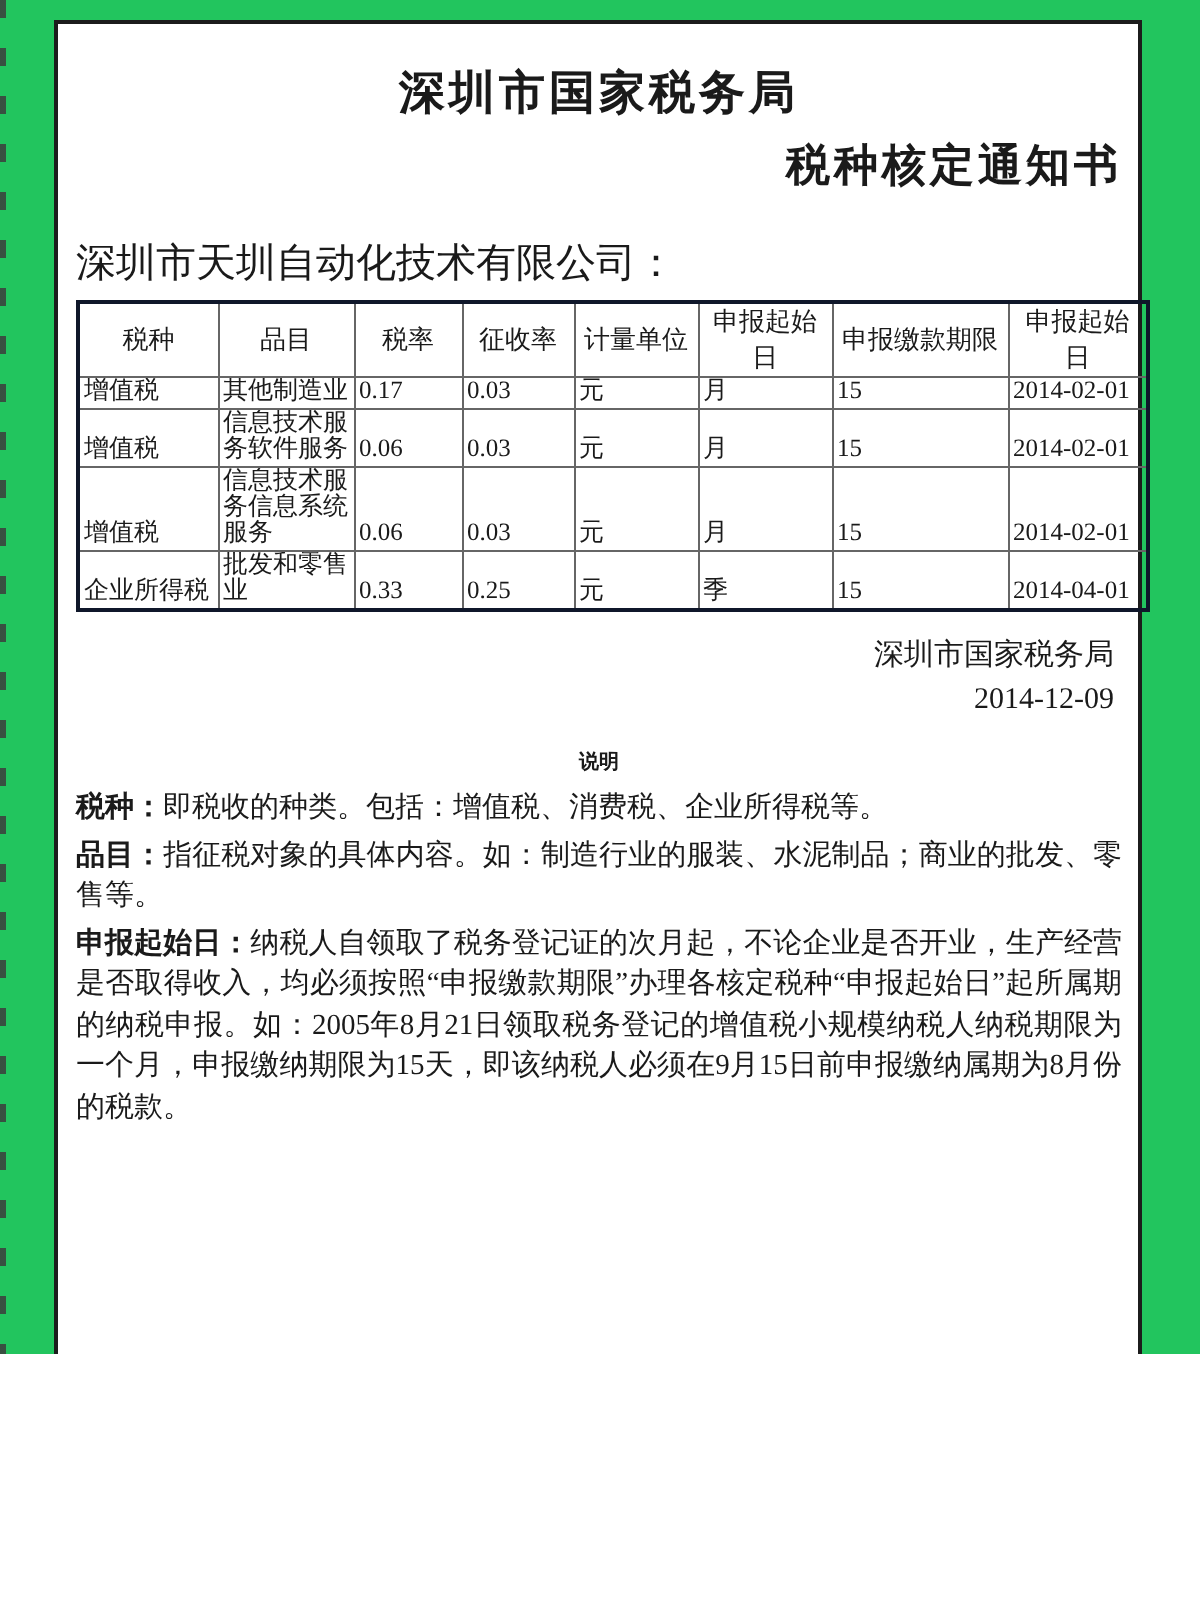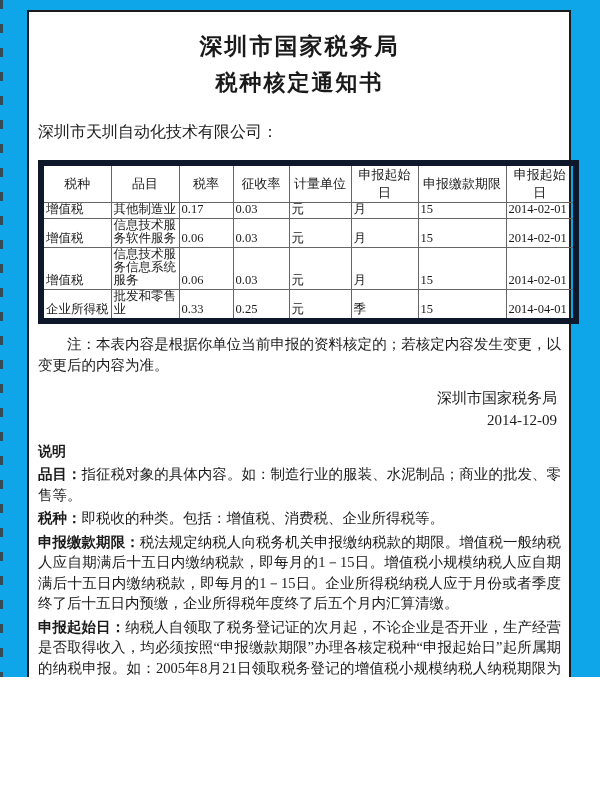--- a/index.html
+++ b/index.html
@@ -1,65 +1,65 @@
 <!DOCTYPE html>
 <html><head>
 <meta charset="utf-8">
 <style>
   html,body{margin:0;padding:0;}
   body{
     width:600px;height:800px;background:#ffffff;
     font-family:"Liberation Serif","DejaVu Serif",serif;
     color:#1a1a1a;
   }
-  .page{position:relative;width:600px;height:677px;background:#0ea5e9;overflow:hidden;}
+  .page{position:relative;width:600px;height:677px;background:#22c55e;overflow:hidden;}
 
   
   .edge-noise{
     position:absolute;left:0;top:0;width:3px;height:800px;
     background:repeating-linear-gradient(180deg,#3c3c3c 0 9px,transparent 9px 24px);
     opacity:.85;
   }
   .edge-noise-right{
     position:absolute;right:0;top:786px;width:3px;height:10px;background:#4a4a4a;opacity:.8;
   }
 
   .frame{
     position:absolute;left:27px;top:10px;width:544px;height:776px;
     border:2px solid #1c1c1c;box-sizing:border-box;
     padding:14px 8px 0 9px;background:#fff;
   }
 
   .title{font-size:23px;font-weight:bold;text-align:center;margin:6px 0 0;line-height:30px;letter-spacing:2px;}
-  .subtitle{font-size:22px;font-weight:bold;text-align:center;margin:6px 0 0;line-height:30px;letter-spacing:2px;}
+  .subtitle{font-size:22px;font-weight:bold;text-align:right;margin:6px 0 0;line-height:30px;letter-spacing:2px;}
 
-  .addressee{margin-top:24px;font-size:16px;line-height:20px;}
+  .addressee{margin-top:24px;font-size:20px;line-height:20px;}
 
   table.tax{
     border-collapse:collapse;table-layout:fixed;
-    width:535px;margin-top:18px;
-    font-size:12.5px;border:6px solid #0f172a;
+    width:535px;margin-top:8px;
+    font-size:12.5px;border:2px solid #0f172a;
   }
   table.tax th,table.tax td{
     border:1px solid #666;font-weight:normal;
     padding:0 2px;overflow:hidden;
   }
   table.tax thead th{text-align:center;height:17px;font-size:13px;vertical-align:middle;}
   table.tax td{vertical-align:bottom;word-break:break-all;line-height:13px;padding-bottom:2px;}
   table.tax tbody tr:nth-child(1){height:16px;}
   table.tax tbody tr:nth-child(2){height:27px;}
   table.tax tbody tr:nth-child(3){height:38px;}
   table.tax tbody tr:nth-child(4){height:28px;}
 
   .note{margin:10px 0 0;font-size:14.5px;line-height:21px;text-indent:2em;text-align:justify;}
 
   .sig-name{margin-top:12px;text-align:right;font-size:15px;line-height:20px;padding-right:4px;}
   .sig-date{margin-top:2px;text-align:right;font-size:15px;line-height:20px;padding-right:4px;font-family:Liberation Serif, serif;}
 
-  .glossary-heading{margin-top:12px;font-size:14px;font-weight:bold;line-height:19px;}
+  .glossary-heading{margin-top:12px;font-size:10px;font-weight:bold;line-height:19px;text-align:center;}
   .glossary p{margin:3px 0 0;font-size:14.5px;line-height:20.5px;text-align:justify;}
   .glossary .term{font-weight:bold;}
 </style>
 </head>
 <body>
 
 <div class="page">
   <div class="edge-noise"></div>
   <div class="edge-noise-right"></div>
 
@@ -129,26 +129,24 @@
             <td>0.33</td>
             <td>0.25</td>
             <td>元</td>
             <td>季</td>
             <td>15</td>
             <td>2014-04-01</td>
           </tr>
         </tbody>
     </table>
 
-    <p class="note">注：本表内容是根据你单位当前申报的资料核定的；若核定内容发生变更，以变更后的内容为准。</p>
 
     <div class="sig-name">深圳市国家税务局</div>
     <div class="sig-date">2014-12-09</div>
 
     <div class="glossary-heading">说明</div>
     <div class="glossary" id="glossary">
+        <p><span class="term">税种：</span><span>即税收的种类。包括：增值税、消费税、企业所得税等。</span></p>
         <p><span class="term">品目：</span><span>指征税对象的具体内容。如：制造行业的服装、水泥制品；商业的批发、零售等。</span></p>
-        <p><span class="term">税种：</span><span>即税收的种类。包括：增值税、消费税、企业所得税等。</span></p>
-        <p><span class="term">申报缴款期限：</span><span>税法规定纳税人向税务机关申报缴纳税款的期限。增值税一般纳税人应自期满后十五日内缴纳税款，即每月的1－15日。增值税小规模纳税人应自期满后十五日内缴纳税款，即每月的1－15日。企业所得税纳税人应于月份或者季度终了后十五日内预缴，企业所得税年度终了后五个月内汇算清缴。</span></p>
         <p><span class="term">申报起始日：</span><span>纳税人自领取了税务登记证的次月起，不论企业是否开业，生产经营是否取得收入，均必须按照“申报缴款期限”办理各核定税种“申报起始日”起所属期的纳税申报。如：2005年8月21日领取税务登记的增值税小规模纳税人纳税期限为一个月，申报缴纳期限为15天，即该纳税人必须在9月15日前申报缴纳属期为8月份的税款。</span></p>
       </div>
   </div>
 </div>
 
 </body></html>

